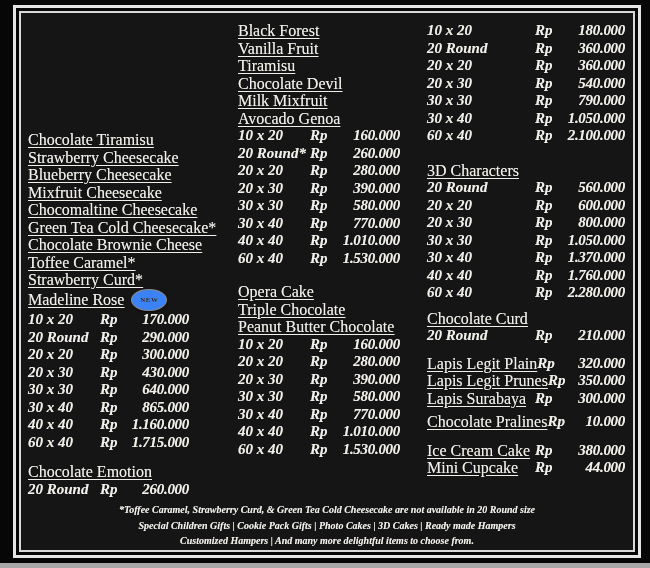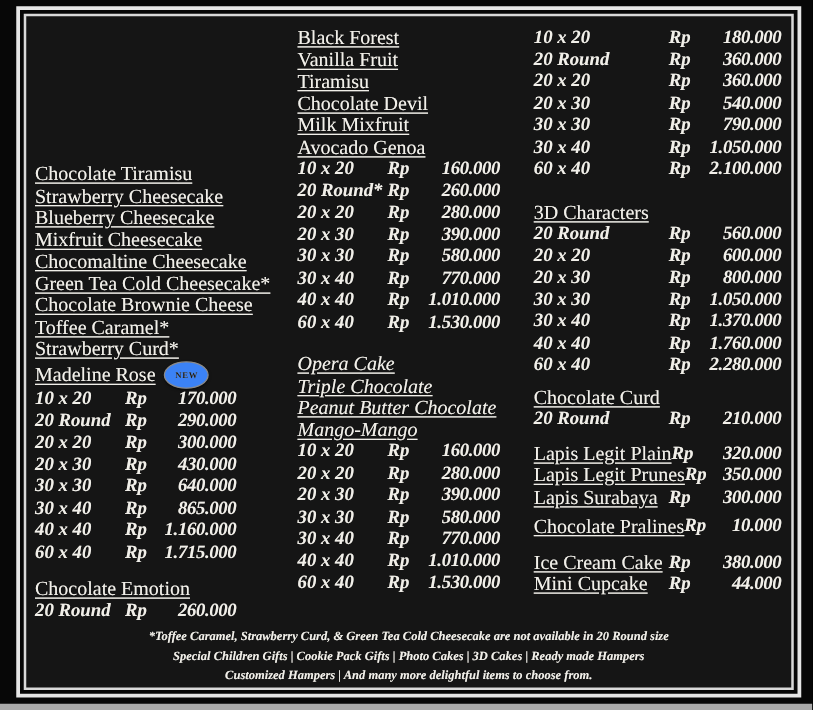--- a/index.html
+++ b/index.html
@@ -71,21 +71,21 @@
     border-radius:50%;
     padding:2px 5px 1px 5px;
     margin-left:7px;
     vertical-align:3px;
     box-shadow:0 1px 2px rgba(0,0,0,.65);
     text-decoration:none;
   }
   .badge.filled{display:inline-block;}
 
   .mt-emotion{margin-top:12px;}
-  .mt-g2{margin-top:16px;font-style:italic;}
+  .mt-g2{margin-top:16px;}
   .sec2{margin-top:17px;}
   .sec3{margin-top:8px;}
   .lapis{margin-top:10px;}
   .pralines{margin-top:6px;}
   .others{margin-top:11px;}
 
   .footer{
     position:absolute;left:0;right:0;top:489px;
     text-align:center;
     font-size:10px;line-height:15.5px;
@@ -251,21 +251,20 @@
             </div>
           </div>
         <div class="mt-g2">
 
             <div class="hd"><span class="hd-t">Opera Cake</span></div>
 
             <div class="hd"><span class="hd-t">Triple Chocolate</span></div>
 
             <div class="hd"><span class="hd-t">Peanut Butter Chocolate</span></div>
 
-            <div class="hd"><span class="hd-t">Mango-Mango</span></div>
           </div>
         <div>
 
             <div class="prow">
               <span class="sz">10 x 20</span>
               <span class="cur">Rp</span>
               <span class="amt">160.000</span>
             </div>
 
             <div class="prow">

